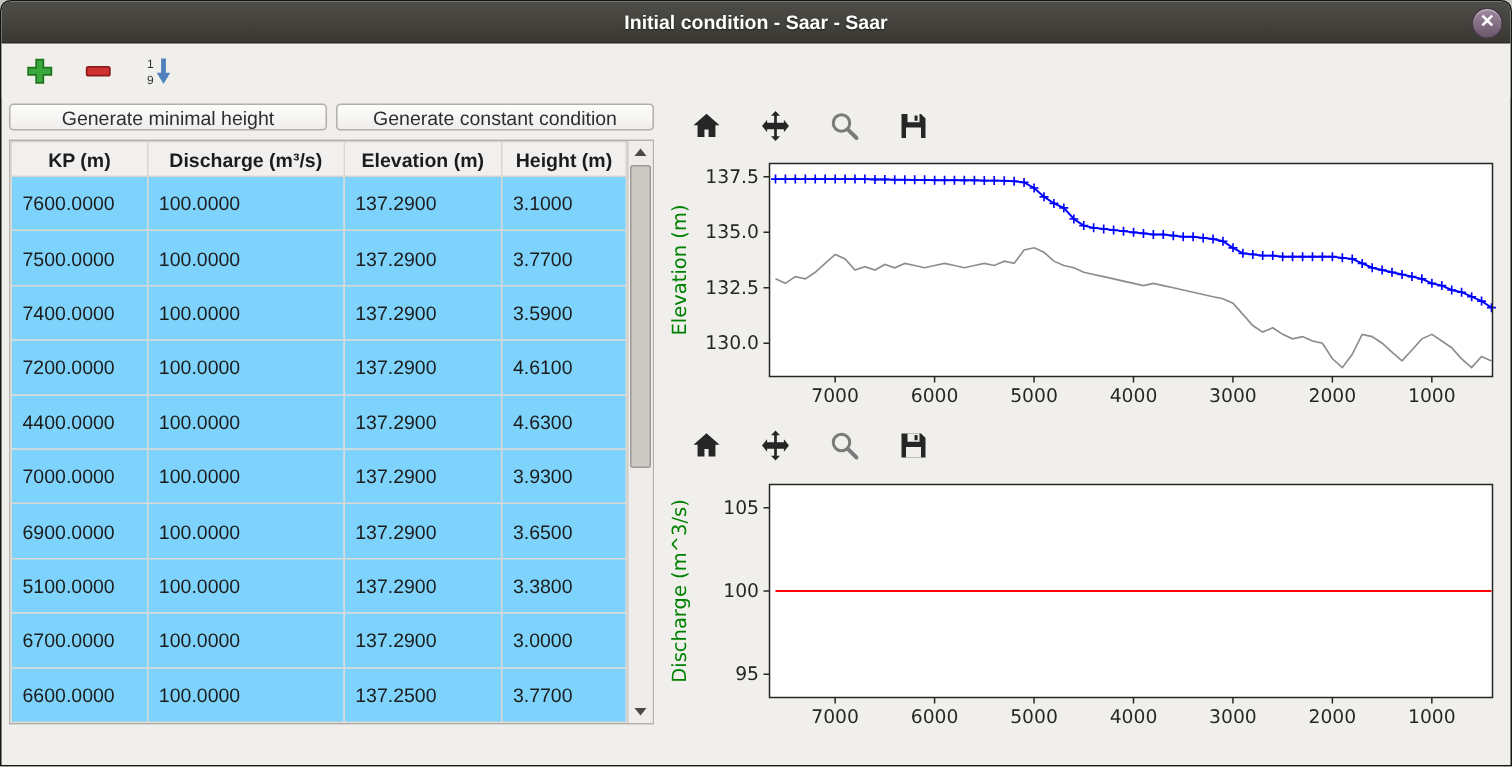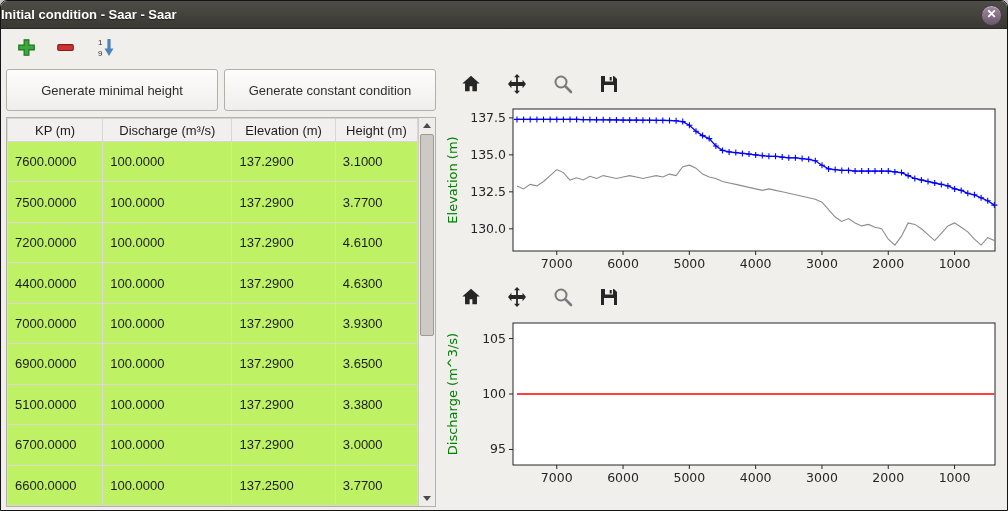--- a/index.html
+++ b/index.html
@@ -2,40 +2,40 @@
 <html><head>
 <meta charset="utf-8">
 <style>
   html,body{margin:0;padding:0;background:#c8c6c2;}
   body{width:1008px;height:511px;font-family:"Liberation Sans",sans-serif;}
   .window{width:1006px;height:509px;border:1px solid #151515;border-radius:7px 7px 0 0;overflow:hidden;
           background:#f0efeb;display:flex;flex-direction:column;}
   
   .titlebar{flex:0 0 27px;background:linear-gradient(#4f4d48,#3a3833);display:flex;align-items:center;
             position:relative;border-bottom:1px solid #2a2925;}
-  .title{flex:1;color:#ffffff;font-size:13px;font-weight:bold;
+  .title{flex:1;text-align:center;color:#ffffff;font-size:13px;font-weight:bold;
          text-shadow:0 1px 1px rgba(0,0,0,.6);}
   .close-btn{position:absolute;right:5px;top:4px;width:19px;height:19px;border-radius:50%;
              background:linear-gradient(#a08aa0,#6b566b);border:1px solid #453a45;color:#fff;
              font-size:12px;font-weight:bold;line-height:17px;text-align:center;cursor:pointer;
              box-shadow:inset 0 1px 0 rgba(255,255,255,.35);}
   
   .main-toolbar{flex:0 0 36px;display:flex;align-items:center;gap:16px;padding-left:14px;background:#f0efeb;}
   .tb-btn{background:transparent;border:none;padding:2px;cursor:pointer;display:flex;align-items:center;}
   
   .content{flex:1;display:flex;min-height:0;}
   .left-panel{flex:0 0 430px;display:flex;flex-direction:column;padding:2px 3px 0 5px;}
   .btn-row{display:flex;gap:6px;margin:2px 0 6px;}
-  .btn-row button{flex:1;height:42px;background:linear-gradient(#fdfdfc,#f0eeec);
+  .btn-row button{flex:1;height:18px;background:linear-gradient(#fdfdfc,#f0eeec);
                   border:1px solid #b3afab;border-radius:3px;font:13px "Liberation Sans",sans-serif;
                   color:#2e2e2e;cursor:pointer;}
   .table-wrap{display:flex;height:388px;border:1px solid #b4b0ac;background:#ffffff;}
   table{flex:1;border-collapse:collapse;table-layout:fixed;font-size:13px;color:#1c1c1c;}
-  thead th{height:22px;background:#f2f0ee;border:1px solid #d9d6d2;font-weight:normal;text-align:center;padding:0;}
-  tbody td{height:29px;border:1px solid #dcd9d5;padding:0 2px 0 7px;text-align:left;background:#bef264;}
+  thead th{height:22px;background:#f2f0ee;border:1px solid #d9d6d2;font-weight:bold;text-align:center;padding:0;}
+  tbody td{height:29px;border:1px solid #dcd9d5;padding:0 2px 0 7px;text-align:left;background:#7dd3fc;}
   
   .scrollbar{flex:0 0 16px;display:flex;flex-direction:column;background:#efedeb;border-left:1px solid #cfccc8;}
   .sb-btn{flex:0 0 15px;display:flex;align-items:center;justify-content:center;cursor:pointer;}
   .tri-up{width:0;height:0;border-left:4px solid transparent;border-right:4px solid transparent;border-bottom:5px solid #4c4a47;}
   .tri-down{width:0;height:0;border-left:4px solid transparent;border-right:4px solid transparent;border-top:5px solid #4c4a47;}
   .sb-track{flex:1;position:relative;}
   .sb-thumb{position:absolute;top:1px;left:1px;right:1px;height:56%;background:#cdc9c5;
             border:1px solid #9e9a96;border-radius:2px;cursor:grab;}
   
   .right-panel{flex:1;display:flex;flex-direction:column;padding:2px 6px 16px 4px;min-width:0;}
@@ -96,20 +96,26 @@
                 <td>7600.0000</td>
                 <td>100.0000</td>
                 <td>137.2900</td>
                 <td>3.1000</td>
               </tr>
               <tr>
                 <td>7500.0000</td>
                 <td>100.0000</td>
                 <td>137.2900</td>
                 <td>3.7700</td>
+              </tr>
+              <tr>
+                <td>7400.0000</td>
+                <td>100.0000</td>
+                <td>137.2900</td>
+                <td>3.5900</td>
               </tr>
               <tr>
                 <td>7200.0000</td>
                 <td>100.0000</td>
                 <td>137.2900</td>
                 <td>4.6100</td>
               </tr>
               <tr>
                 <td>4400.0000</td>
                 <td>100.0000</td>

